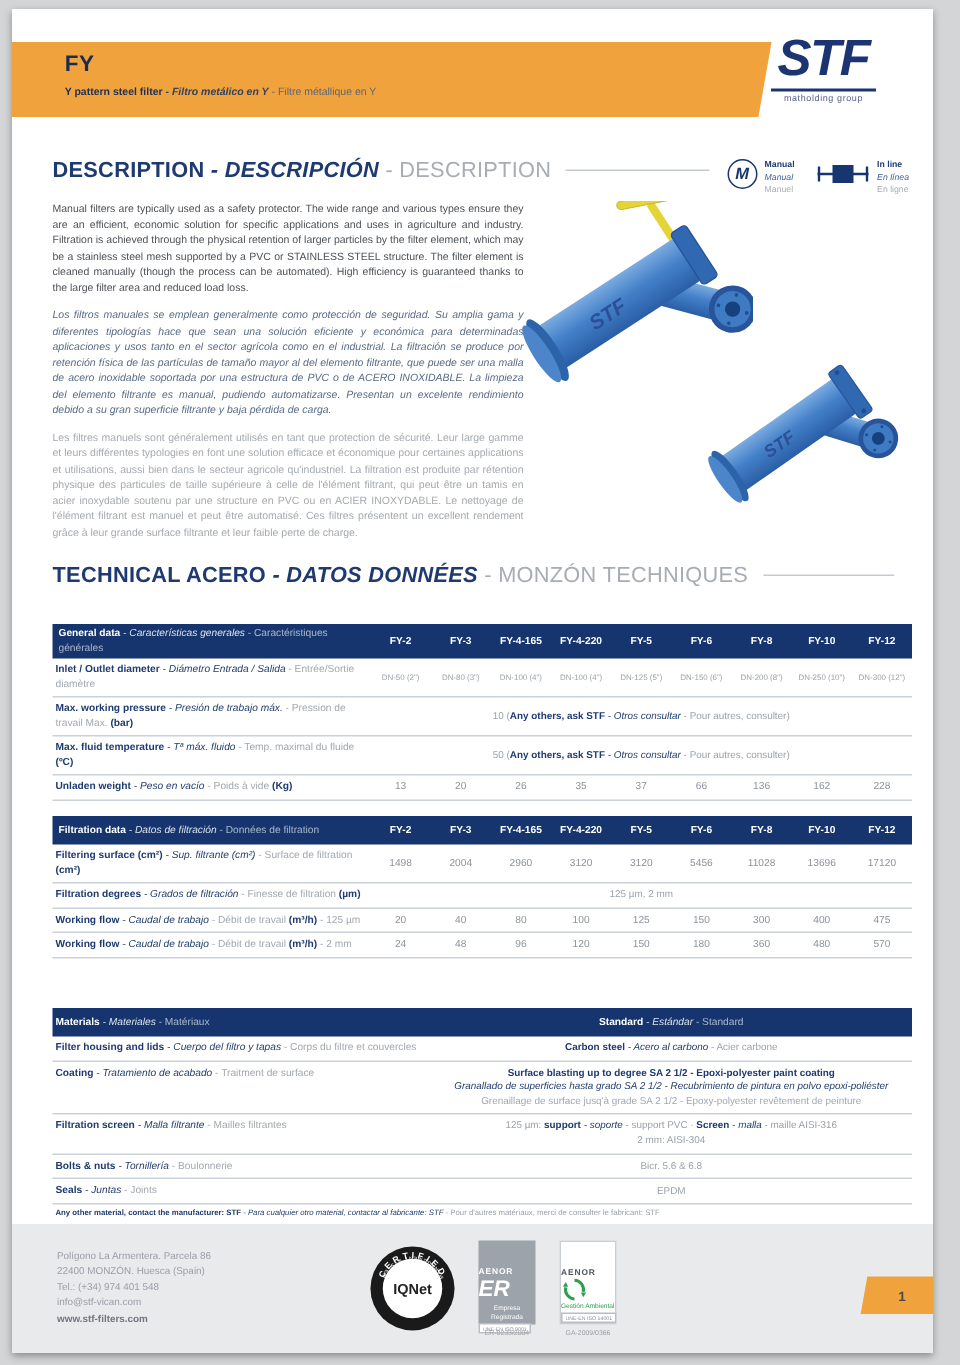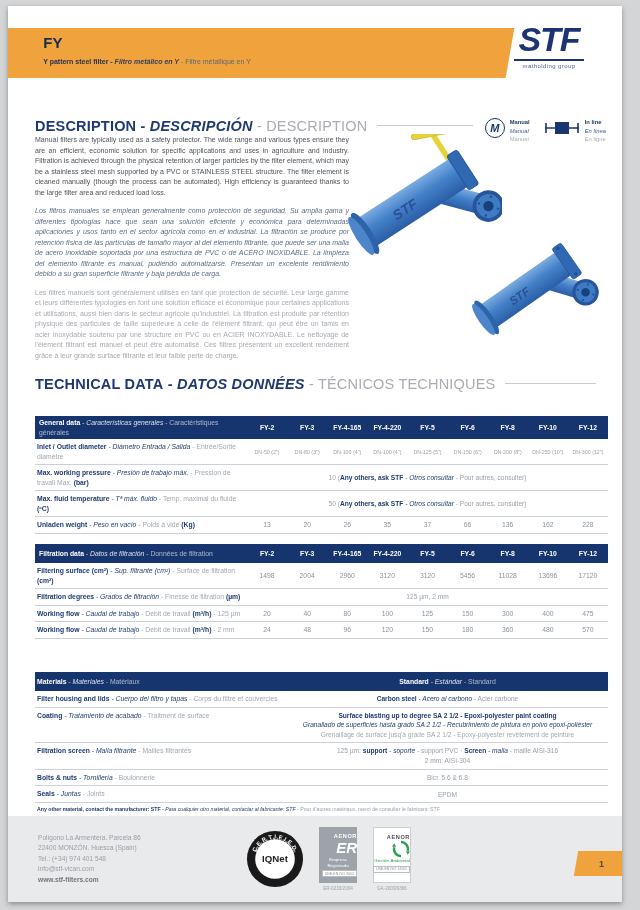--- a/index.html
+++ b/index.html
@@ -85,21 +85,21 @@
   .footnote { margin-top:3px; font-size:5.2px; padding-left:2px; }
 
   
   .footer { position:absolute; left:0; right:0; bottom:0; height:86px; background:#E9EAEB;
             display:flex; align-items:center; }
   .address { margin-left:30px; width:150px; font-size:6.6px; line-height:1.6; color:#9AA0A8; }
   .address div:last-child { font-weight:700; color:#70777F; }
   .iqnet { margin-left:58px; width:58px; height:58px; }
   .cert { margin-left:14px; width:40px; text-align:center; }
   .cert-card { width:38px; height:56px; margin:0 auto; display:flex; flex-direction:column;
-               align-items:flex-end; padding-top:6px; }
+               align-items:flex-start; padding-top:18px; }
   .er-card { background:#9CA3AB; }
   .ga-card { background:#fff; border:1px solid #C9CED3; }
   .cert-brand { font-size:5.6px; font-weight:700; letter-spacing:.6px; }
   .er-card .cert-brand { color:#fff; }
   .ga-card .cert-brand { color:#4D545B; }
   .er-glyph { font-size:15px; font-weight:800; color:#fff; font-style:italic; line-height:1.2; }
   .cert-sub { font-size:4.4px; line-height:1.25; }
   .er-card .cert-sub { color:#fff; }
   .ga-card .cert-sub { color:#2F9E4F; }
   .iso-box { margin-top:2px; background:#fff; border:.5px solid #B8BDC2; color:#8A9098;
@@ -120,21 +120,21 @@
       <div class="subtitle">
         <span class="sub-en">Y pattern steel filter</span><span class="sub-es"> - Filtro metálico en Y</span><span class="sub-fr"> - Filtre métallique en Y</span>
       </div>
     </div>
   </div>
   <div class="logo">
     <div class="logo-stf">STF</div>
     <div class="logo-sub">matholding group</div>
   </div>
 
-  <div class="sec-head" style="top:112px;">
+  <div class="sec-head" style="top:100px;">
     <div class="sec-title">
       <span class="h-en">DESCRIPTION</span><span class="h-es"> - DESCRIPCIÓN</span><span class="h-fr"> - DESCRIPTION</span>
     </div>
     <div class="rule"></div>
     <div class="badges">
       <div class="badge">
         <div class="m-circle">M</div>
         <div class="badge-labels">
           <div class="bl1">Manual</div>
           <div class="bl2">Manual</div>
@@ -208,21 +208,21 @@
       <ellipse cx="17" cy="70" rx="6" ry="24" fill="#4D85CB"></ellipse>
       <rect x="141" y="46" width="14" height="48" rx="3" fill="#3068B1" stroke="#27549B" stroke-width="1"></rect>
       <circle cx="148" cy="50" r="2" fill="#1E4E8F"></circle>
         <circle cx="148" cy="90" r="2" fill="#1E4E8F"></circle>
       <text x="58" y="77" font-size="15" font-style="italic" font-weight="800" fill="#2C4F97">STF</text>
     </g>
   </svg>
 
   <div class="sec-head" style="top:370px;">
     <div class="sec-title">
-      <span class="h-en">TECHNICAL DATA</span><span class="h-es"> - DATOS DONNÉES</span><span class="h-fr"> - TÉCNICOS TECHNIQUES</span>
+      <span class="h-en">TECHNICAL ACERO</span><span class="h-es"> - DATOS DONNÉES</span><span class="h-fr"> - MONZÓN TECHNIQUES</span>
     </div>
     <div class="rule"></div>
   </div>
 
   <div class="tbl" style="top:410px;">
     <div class="trow thead">
       <div class="label">
         <span class="th-en">General data</span><span class="th-es"> - Características generales</span><span class="th-fr"> - Caractéristiques générales</span>
       </div>
 

